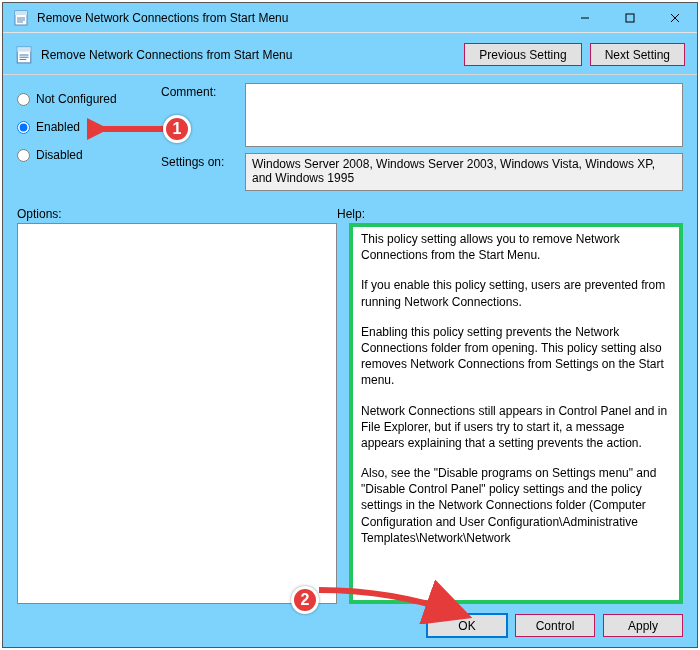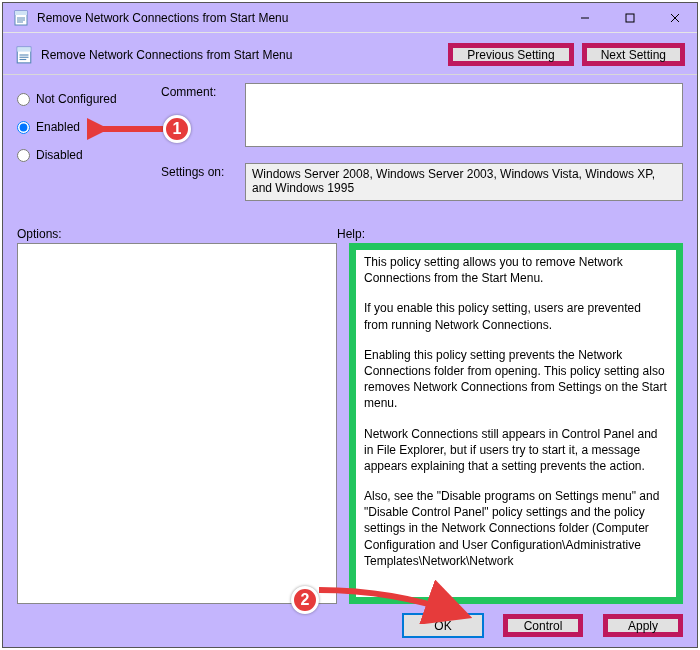--- a/index.html
+++ b/index.html
@@ -12,21 +12,21 @@
     width: 700px;
     height: 650px;
     position: relative;
     overflow: hidden;
   }
   .window {
     border: 1px solid #555;
     width: 696px;
     height: 646px;
     margin: 2px;
-    background: #c4b5fd;
+    background: #7dd3fc;
     position: relative;
     display: flex;
     flex-direction: column;
   }
   .titlebar {
     height: 30px;
     display: flex;
     align-items: center;
     border-bottom: 1px solid #e5e5e5;
     position: relative;
@@ -64,21 +64,21 @@
   .tb-icon {
     width: 18px; height: 18px;
     margin-right: 8px;
     display: inline-block;
   }
   .tb-title { flex: 1; font-size: 12px; }
   .tb-buttons { display: flex; gap: 8px; }
   .btn {
     height: 23px;
     padding: 0 14px;
-    border: 5px solid #be185d;
+    border: 1px solid #be185d;
     background: #e1e1e1;
     font-size: 12px;
     font-family: inherit;
     cursor: default;
     min-width: 80px;
   }
 
   .config-area {
     padding: 8px 14px 4px 14px;
     display: flex;
@@ -90,21 +90,21 @@
   }
   .radio-item {
     display: flex;
     align-items: center;
     gap: 6px;
     height: 28px;
     font-size: 12px;
   }
   .radio-item input { margin: 0; width:13px; height:13px; }
   .fields-col { flex: 1; }
-  .field-row { display: flex; align-items: flex-start; margin-bottom: 16px; }
+  .field-row { display: flex; align-items: flex-start; margin-bottom: 6px; }
   .field-label { width: 84px; padding-top: 2px; }
   .comment-box {
     flex: 1;
     height: 64px;
     border: 1px solid #888;
     background: #fff;
     resize: none;
     font-family: inherit;
     font-size: 12px;
     padding: 2px 4px;
@@ -135,33 +135,33 @@
     gap: 12px;
     min-height: 0;
   }
   .options-pane {
     width: 320px;
     border: 1px solid #888;
     background: #fff;
   }
   .help-pane {
     flex: 1;
-    border: 7px solid #22c55e;
+    border: 4px solid #22c55e;
     background: #fff;
     overflow-y: scroll;
     padding: 4px 8px;
     font-size: 12px;
     line-height: 1.35;
   }
   .help-pane p { margin: 0 0 14px 0; }
 
   .footer {
     display: flex;
     justify-content: flex-end;
-    gap: 20px;
+    gap: 8px;
     padding: 6px 14px 10px 14px;
   }
   .btn-primary { border: 1px solid #0078d7; outline: 1px solid #0078d7; }
 
   
   .callout {
     position: absolute;
     display: flex;
     align-items: center;
     pointer-events: none;

